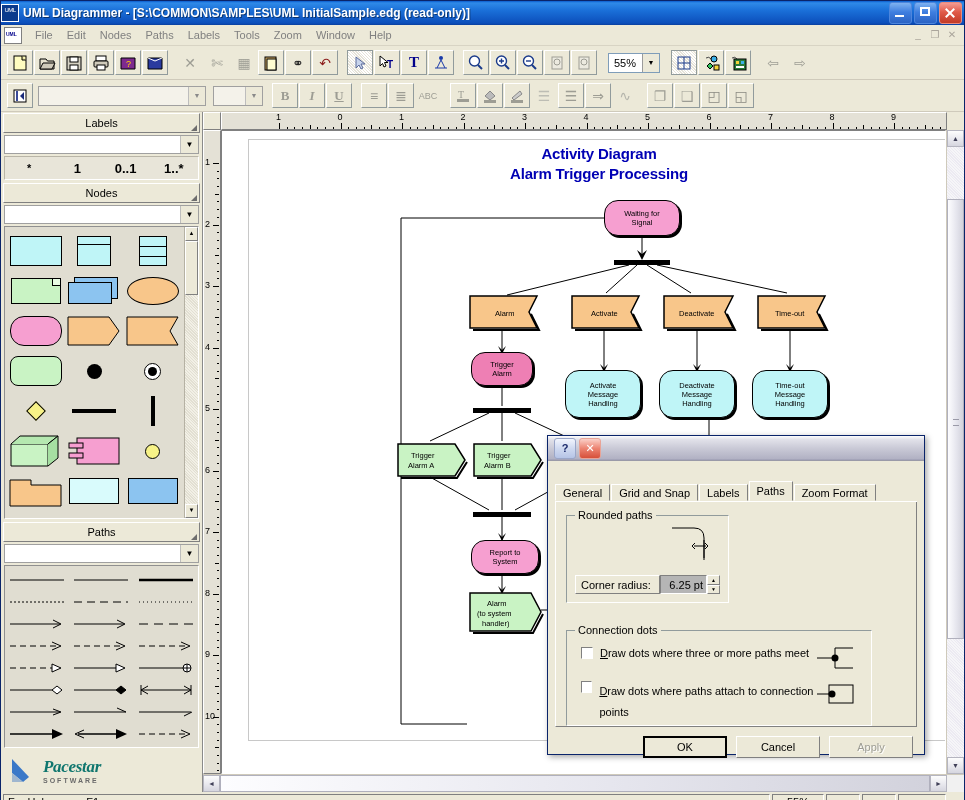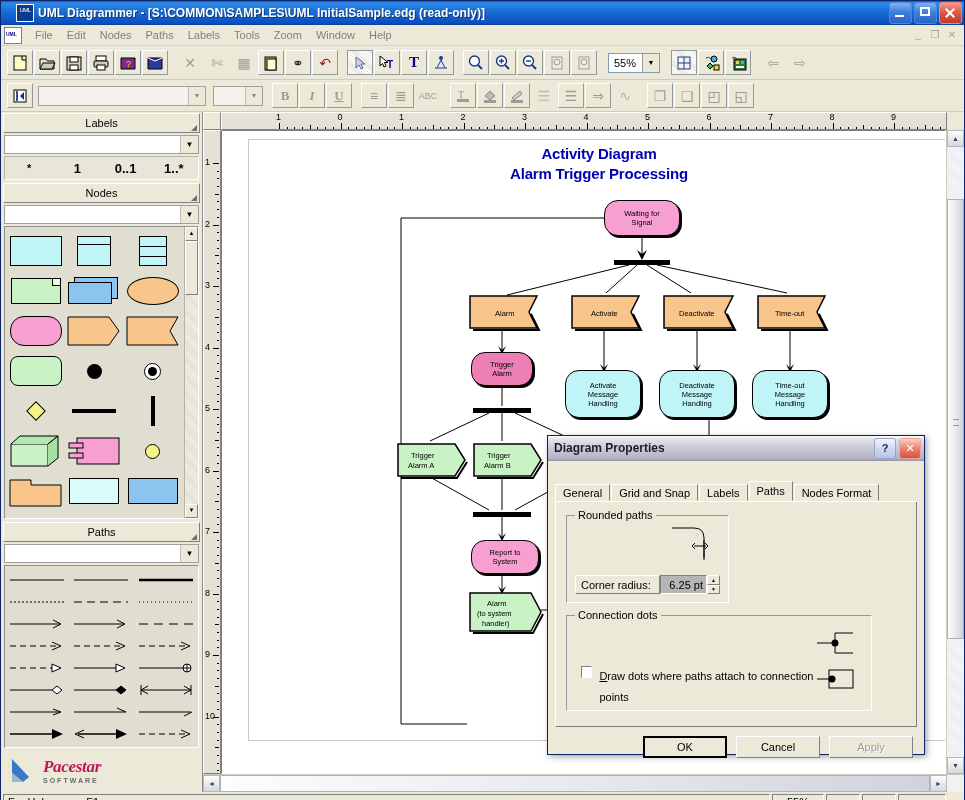--- a/index.html
+++ b/index.html
@@ -10,21 +10,21 @@
     background:#d4d0c8;
     -webkit-font-smoothing:none;
   }
   .app{position:relative;width:965px;height:800px;
        background:#ece9d8;box-sizing:border-box;
        border:1px solid #0a246a;}
 
   
   .titlebar{height:24px;display:flex;align-items:center;
     background:linear-gradient(180deg,#0a5ccd 0%,#2f8ae8 8%,#1a6fd8 40%,#0c4fbb 92%,#0a3f9e 100%);
-    padding:0 2px 0 15px;}
+    padding:0 2px 0 0;}
   .tb-icon{width:16px;height:16px;flex:0 0 16px;margin-right:4px;
     background:#0b3a8c;border:1px solid #fff;position:relative;overflow:hidden;}
   .tb-icon:after{content:"UML";position:absolute;left:0;top:2px;width:100%;
     font-size:6px;color:#fff;text-align:center;letter-spacing:-.5px;}
   .tb-title{flex:1;color:#fff;font-size:12px;font-weight:bold;
     text-shadow:1px 1px 0 rgba(0,0,0,.45);white-space:nowrap;overflow:hidden;}
   .tb-btns{display:flex;gap:2px;}
   .tb-btn{width:21px;height:20px;border:1px solid #4d86dd;border-radius:3px;
     background:linear-gradient(180deg,#7fb2f0,#3f7fe0 45%,#2b63c4);
     position:relative;}
@@ -105,21 +105,21 @@
     border-color:#fff #808080 #808080 #fff;font-size:6px;text-align:center;line-height:11px;}
   .psb-track{flex:1;background:repeating-linear-gradient(45deg,#f2f0e6,#f2f0e6 1px,#e2dfd2 1px,#e2dfd2 2px);}
   .psb-thumb{height:52px;background:#ece9d8;border:1px solid;
     border-color:#fff #808080 #808080 #fff;}
   .paths-area{height:178px;margin:0 3px;background:#e0ddd1;
     border:1px solid;border-color:#909090 #fff #fff #909090;
     display:grid;grid-template-columns:repeat(3,1fr);grid-auto-rows:22px;
     align-items:center;justify-items:center;padding-top:3px;}
   .logo-area{height:44px;display:flex;align-items:center;padding-left:8px;gap:4px;}
   .logo-name{font-family:"Liberation Serif",serif;font-style:italic;font-weight:bold;
-    font-size:17px;color:#be185d;letter-spacing:-.3px;}
+    font-size:17px;color:#0f766e;letter-spacing:-.3px;}
   .logo-sub{font-size:7px;letter-spacing:2px;color:#6a6a6a;font-weight:bold;}
 
   
   .sh{box-sizing:border-box;border:1px solid #000;}
 
   
   .canvas-wrap{flex:1;position:relative;background:#ece9d8;display:flex;flex-direction:column;}
   .ruler-row{display:flex;height:18px;}
   .corner-box{width:18px;flex:0 0 18px;background:#ece9d8;border:1px solid;
     border-color:#fff #808080 #808080 #fff;box-sizing:border-box;}
@@ -1068,32 +1068,31 @@
     <div class="st-cell" style="width:34px;"></div>
     <div class="st-cell" style="width:34px;"></div>
     <div class="st-cell" style="width:48px;"></div>
     <div class="st-grip">
       
     </div>
   </div>
 
   <div class="dialog">
     <div class="dlg-title">
-      <span>Diagram Properties</span>
       <div class="dhelp">?</div>
       <div class="dclose">✕</div>
     </div>
 
     <div class="dlg-body">
       <div class="tabs">
         <div class="tab">General</div>
         <div class="tab">Grid and Snap</div>
         <div class="tab">Labels</div>
         <div class="tab sel">Paths</div>
-        <div class="tab">Nodes Format</div>
+        <div class="tab">Zoom Format</div>
       </div>
 
       <div class="tabpanel">
 
         <div class="group" style="left:10px;top:13px;width:163px;height:88px;">
           <div class="glabel">Rounded paths</div>
           <svg style="position:absolute;right:10px;top:6px;" width="60" height="40">
             <path d="M14 6 H36 Q46 6 46 16 V36" fill="none" stroke="#000"></path>
             <path d="M36 24 h12 M37 21 l-3 3 3 3 M47 21 l3 3 -3 3" stroke="#000" fill="none"></path>
             <path d="M46 18 v20" stroke="#000"></path>
@@ -1102,23 +1101,27 @@
             <div class="fbtn" style="width:85px;">Corner radius:</div>
             <div class="ftext sel" style="width:47px;">6.25 pt</div>
             <div class="spin">
               <div>▲</div>
               <div>▼</div>
             </div>
           </div>
         </div>
 
 
-        <div class="group" style="left:10px;top:113px;width:306px;height:96px;">
+        <div class="group" style="left:10px;top:128px;width:306px;height:96px;">
           <div class="glabel">Connection dots</div>
 
+          <div style="position:absolute;left:14px;top:16px;display:flex;align-items:flex-start;gap:7px;width:250px;">
+            <span class="ck"></span>
+            <span style="font-size:11px;line-height:13px;"><u>D</u><span>raw dots where three or more paths meet</span></span>
+          </div>
           <svg style="position:absolute;right:14px;top:14px;" width="42" height="26">
             <path d="M2 13 h18 M20 3 h18 M20 23 h18 M20 3 v20" fill="none" stroke="#000"></path>
             <circle cx="20" cy="13" r="3.5" fill="#000"></circle>
           </svg>
 
           <div style="position:absolute;left:14px;top:50px;display:flex;align-items:flex-start;gap:7px;width:250px;">
             <span class="ck"></span>
             <span style="font-size:11px;line-height:21px;"><u>D</u><span>raw dots where paths attach to connection points</span></span>
           </div>
           <svg style="position:absolute;right:14px;top:50px;" width="42" height="26">

